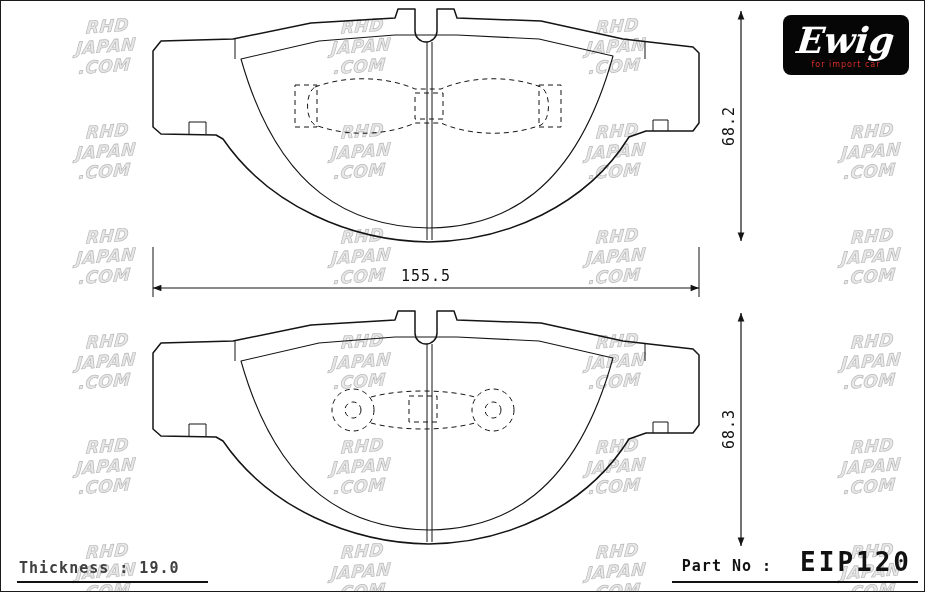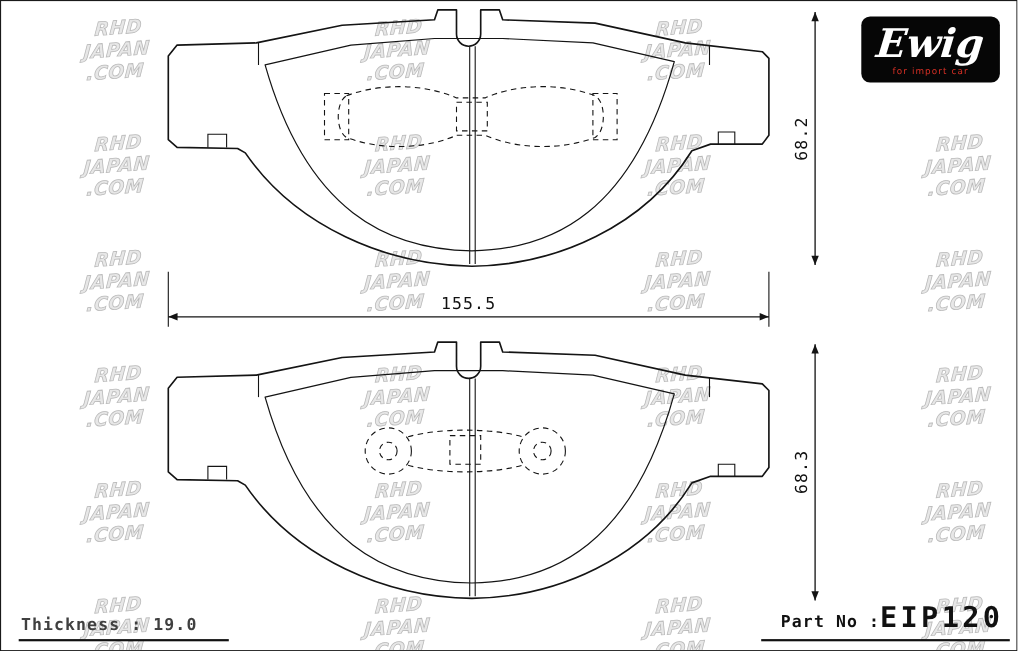--- a/index.html
+++ b/index.html
@@ -45,21 +45,21 @@
     font-size:8px;font-weight:normal;letter-spacing:1px;margin-top:2px;
   }
   
   .thickness{
     position:absolute;left:16px;bottom:8px;z-index:3;
     font-weight:bold;font-size:15px;letter-spacing:1px;color:#404040;
     border-bottom:2px solid #111;padding:0 28px 4px 2px;margin-top:47px;
   }
   .partno{
     position:absolute;right:6px;bottom:8px;z-index:3;display:flex;
-    align-items:baseline;gap:0;border-bottom:2px solid #111;
+    align-items:baseline;gap:28px;border-bottom:2px solid #111;
     padding:0 6px 4px 10px;min-width:210px;justify-content:flex-end;color:#111;
   }
   .pn-label{font-weight:bold;font-size:15px;letter-spacing:1px;}
   .pn-value{font-weight:bold;font-size:26px;letter-spacing:3px;}
 </style>
 </head>
 <body>
 
 <div class="canvas">
 

